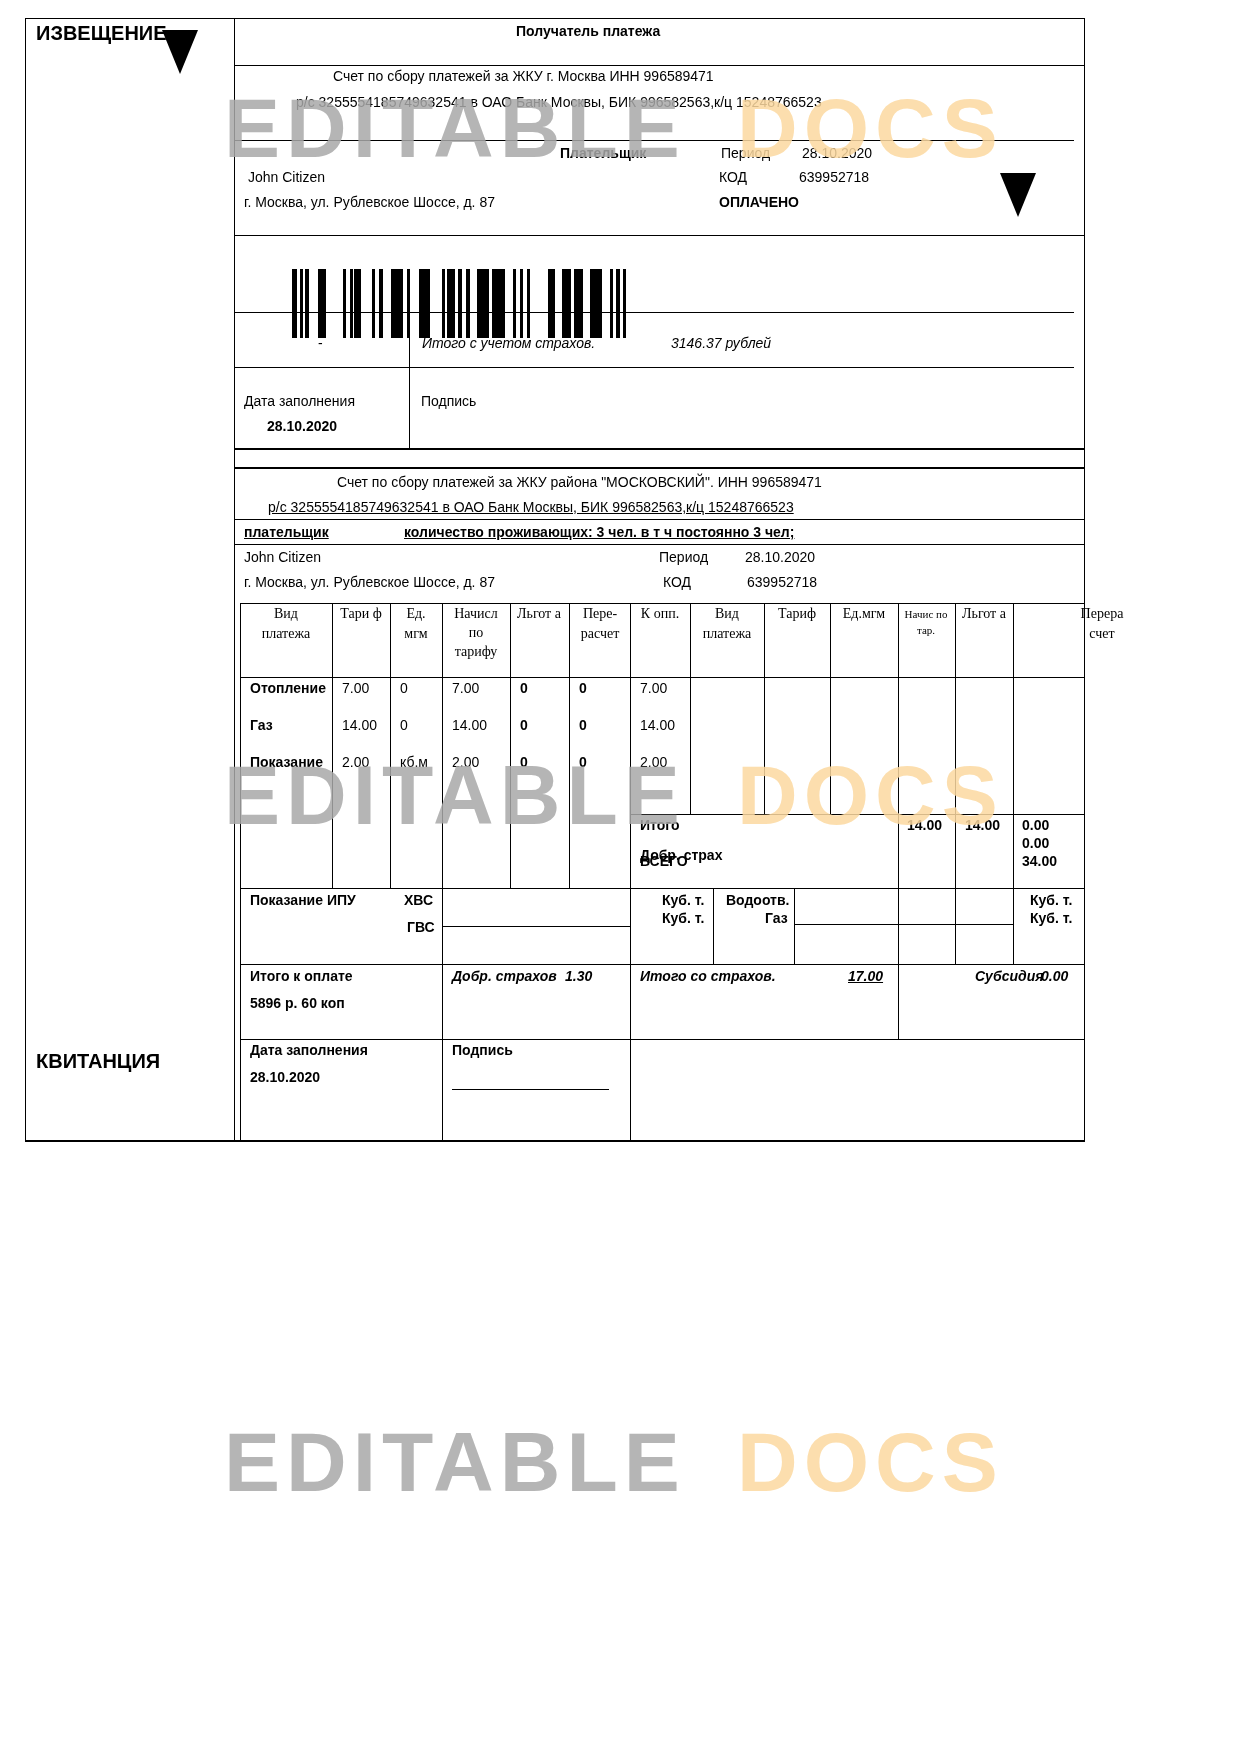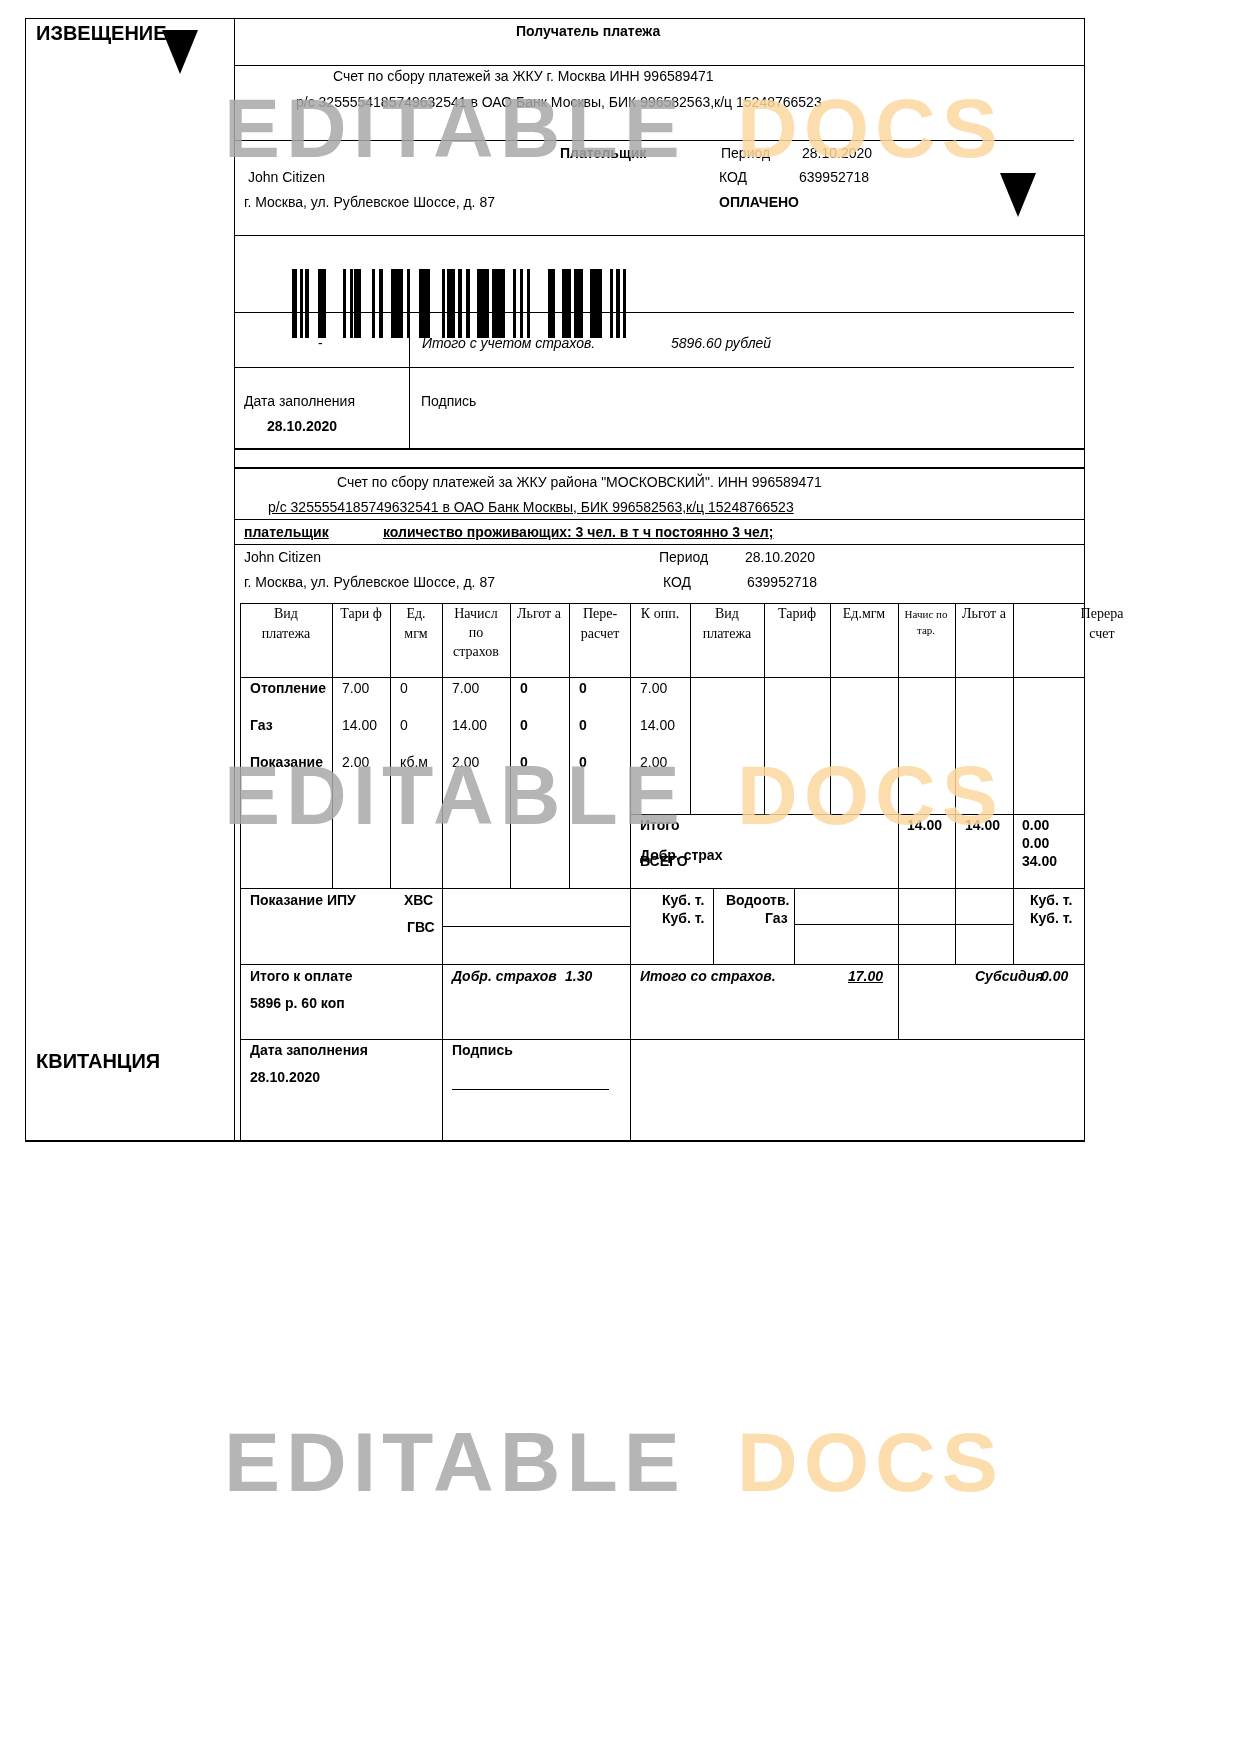--- a/index.html
+++ b/index.html
@@ -108,34 +108,34 @@
     <i style="width:3px"></i>
     <span style="width:4px"></span>
     <i style="width:3px"></i>
     <span style="width:3px"></span>
 </div>
 <div class="hl" style="left:234px;top:312px;width:840px;"></div>
 
 <div class="vl" style="left:409px;top:312px;height:137px;"></div>
 <div class="t f19" style="left:318px;top:335px;">-</div>
 <div class="t f19 i" style="left:422px;top:335px;">Итого с  учетом страхов.</div>
-<div class="t f19 i" style="left:671px;top:335px;">5896.60 рублей</div>
+<div class="t f19 i" style="left:671px;top:335px;">3146.37 рублей</div>
 <div class="hl" style="left:234px;top:367px;width:840px;"></div>
 
 <div class="t f19" style="left:244px;top:393px;">Дата заполнения</div>
 <div class="t b f19" style="left:267px;top:418px;">28.10.2020</div>
 <div class="t f19" style="left:421px;top:393px;">Подпись</div>
 <div class="hl" style="left:234px;top:448px;width:850px;height:2px;"></div>
 <div class="hl" style="left:234px;top:467px;width:850px;height:2px;"></div>
 
 <div class="t f19" style="left:337px;top:474px;">Счет по сбору платежей за  ЖКУ района "МОСКОВСКИЙ". ИНН 996589471</div>
 <div class="t f19" style="left:268px;top:499px;text-decoration:underline;">р/с 3255554185749632541 в ОАО Банк Москвы, БИК 996582563,к/ц 15248766523</div>
 <div class="hl" style="left:234px;top:519px;width:850px;"></div>
 <div class="t b f19" style="left:244px;top:524px;text-decoration:underline;">плательщик</div>
-<div class="t b f19" style="left:383px;top:524px;text-decoration:underline;">количество проживающих:  3  чел. в т ч  постоянно  3 чел;</div>
+<div class="t b f19" style="left:404px;top:524px;text-decoration:underline;">количество проживающих:  3  чел. в т ч  постоянно  3 чел;</div>
 <div class="hl" style="left:234px;top:544px;width:850px;"></div>
 <div class="t f19" style="left:244px;top:549px;">John Citizen</div>
 <div class="t f19" style="left:659px;top:549px;">Период</div>
 <div class="t f19" style="left:745px;top:549px;">28.10.2020</div>
 <div class="t f19" style="left:244px;top:574px;">г. Москва, ул. Рублевское Шоссе, д. 87</div>
 <div class="t f19" style="left:663px;top:574px;">КОД</div>
 <div class="t f19" style="left:747px;top:574px;">639952718</div>
 
 <div class="hl" style="left:240px;top:603px;width:844px;"></div>
 <div class="hl" style="left:240px;top:677px;width:844px;"></div>
@@ -157,21 +157,21 @@
 <div class="vl" style="left:830px;top:603px;height:211px;"></div>
 <div class="vl" style="left:898px;top:603px;height:436px;"></div>
 <div class="vl" style="left:955px;top:603px;height:361px;"></div>
 <div class="vl" style="left:1013px;top:603px;height:361px;"></div>
 <div class="vl" style="left:713px;top:888px;height:76px;"></div>
 <div class="vl" style="left:794px;top:888px;height:76px;"></div>
 
 <div class="th" style="left:250px;top:604px;width:72px;white-space:normal;">Вид платежа</div>
 <div class="th" style="left:340px;top:604px;width:42px;white-space:normal;">Тари ф</div>
 <div class="th" style="left:396px;top:604px;width:40px;white-space:normal;">Ед. мгм</div>
-<div class="th" style="left:446px;top:604px;width:60px;white-space:normal;line-height:19px;">Начисл по страхов</div>
+<div class="th" style="left:446px;top:604px;width:60px;white-space:normal;line-height:19px;">Начисл по тарифу</div>
 <div class="th" style="left:516px;top:604px;width:46px;white-space:normal;">Льгот а</div>
 <div class="th" style="left:574px;top:604px;width:52px;white-space:normal;">Пере-расчет</div>
 <div class="th" style="left:634px;top:604px;width:52px;white-space:normal;">К опп.</div>
 <div class="th" style="left:694px;top:604px;width:66px;white-space:normal;">Вид платежа</div>
 <div class="th" style="left:768px;top:604px;width:58px;white-space:normal;">Тариф</div>
 <div class="th" style="left:834px;top:604px;width:60px;white-space:normal;">Ед.мгм</div>
 <div class="th" style="left:902px;top:606px;width:48px;white-space:normal;font-size:11px;line-height:16px;">Начис по тар.</div>
 <div class="th" style="left:960px;top:604px;width:48px;white-space:normal;">Льгот а</div>
 <div class="th" style="left:1072px;top:604px;width:60px;white-space:normal;">Перера счет</div>
 

